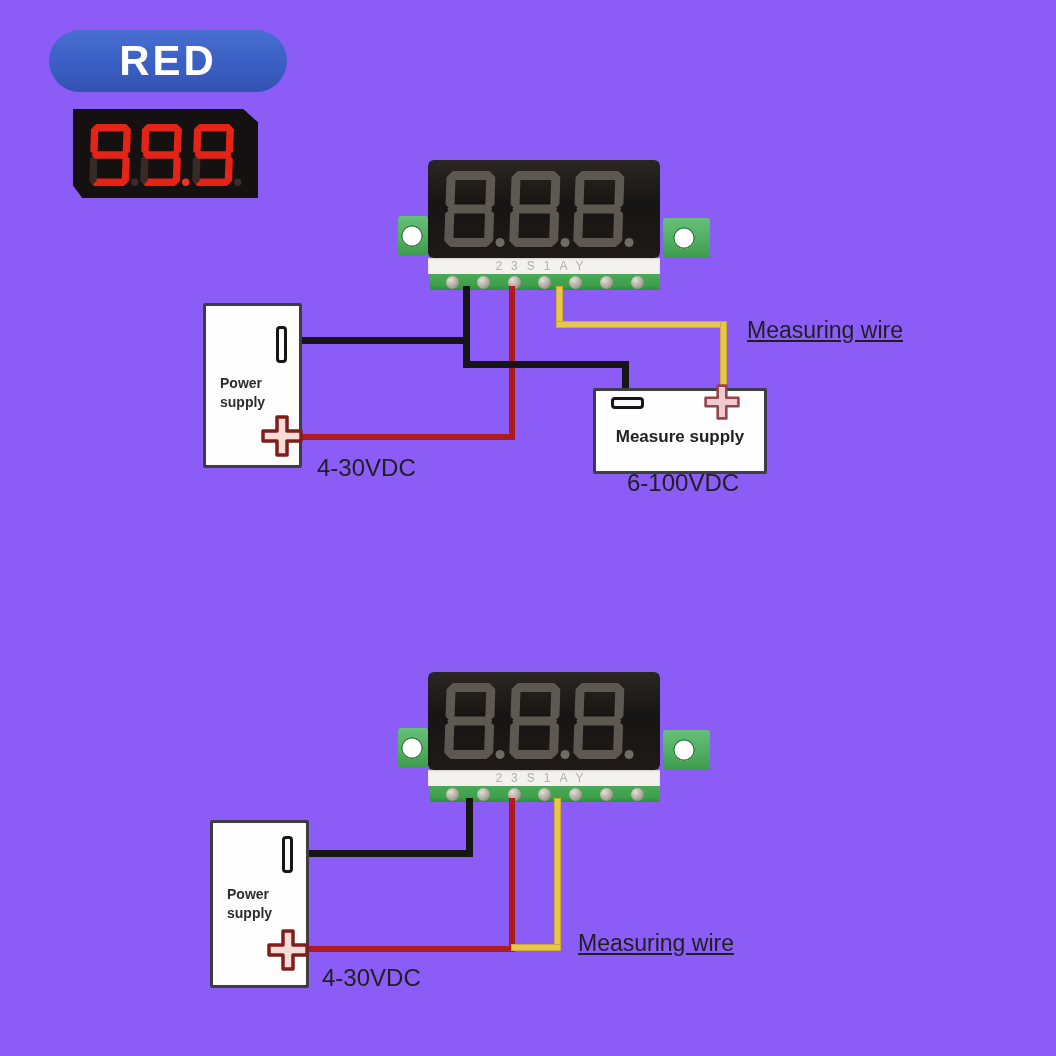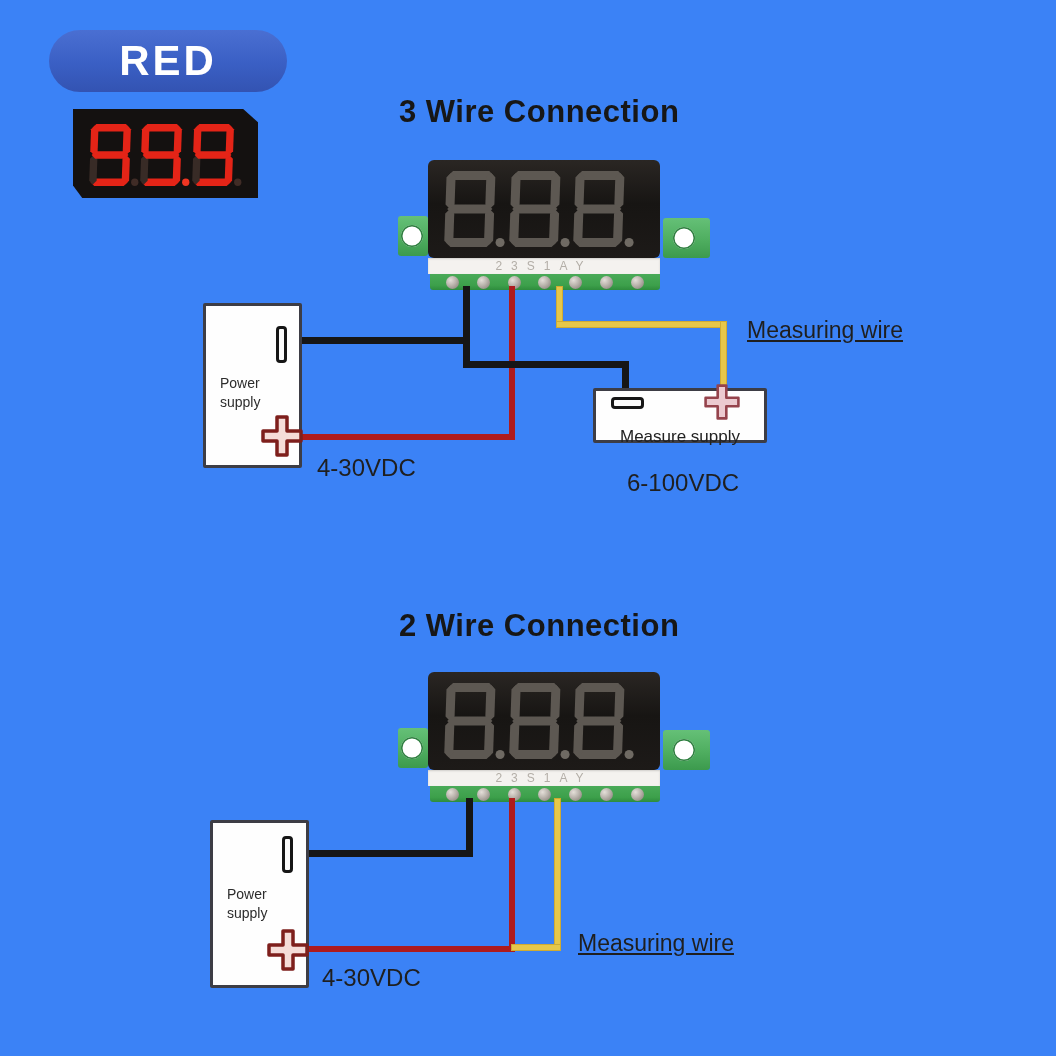--- a/index.html
+++ b/index.html
@@ -1,17 +1,17 @@
 <!DOCTYPE html>
 <html style="--wire-black: #161616; --wire-red: #ae1b1d; --wire-yellow: #e6c74a; --pcb-green: #3da04b; --tab-green: #4fae60; --box-border: #3d3d45; --plus-stroke: #7e1f1c; --plus-fill: #f5dcd8; --mplus-stroke: #95434c; --mplus-fill: #eccad0; --badge-bg: #3a5fc4; --badge-fg: #ffffff;"><head>
 <meta charset="utf-8">
 <style>
   html,body{margin:0;padding:0;background:#ffffff;}
   .canvas{
-    position:relative;width:1056px;height:1056px;background:#3b82f6;overflow:hidden;
+    position:relative;width:1056px;height:1056px;background:#8b5cf6;overflow:hidden;
     font-family:"Liberation Sans", sans-serif;color:#1b1b1b;
   }
   
   .badge{
     position:absolute;left:49px;top:30px;width:238px;height:62px;border-radius:31px;
     background:linear-gradient(180deg,#4a6fd2 0%,var(--badge-bg) 55%,#3353b2 100%);
     display:flex;align-items:center;justify-content:center;
   }
   .badge span{color:var(--badge-fg);font-size:42px;font-weight:bold;letter-spacing:3px;}
   
@@ -39,21 +39,21 @@
   .strip{position:absolute;background:#f4f2ef;display:flex;align-items:center;justify-content:center;box-shadow:inset 0 1px 2px rgba(0,0,0,.15);}
   .strip span{font-size:12px;letter-spacing:9px;color:#b3aea7;}
   .pcb{position:absolute;background:linear-gradient(180deg,#49aa58,var(--pcb-green) 70%,#2e8c3d);display:flex;align-items:center;justify-content:space-between;padding:0 16px;box-sizing:border-box;border-radius:0 0 3px 3px;}
   .pin{width:13px;height:13px;border-radius:50%;background:radial-gradient(circle at 35% 32%,#e4dfd9 0%,#b9b3ac 45%,#7d776f 100%);}
   
   .wire{position:absolute;}
   .wk{background:var(--wire-black);}
   .wr{background:var(--wire-red);}
   .wy{background:var(--wire-yellow);box-shadow:inset 0 0 0 1px #cfab33;}
   
-  .box{position:absolute;background:#fefefe;border:3px solid var(--box-border);border-radius:2px;box-sizing:border-box;}
+  .box{position:absolute;background:#fefefe;border:3px solid var(--box-border);border-radius:2px;box-sizing:border-box;font-weight:bold;}
   .minus{position:absolute;background:#fbfbfb;border:3px solid #161616;border-radius:4px;box-sizing:border-box;}
   .box-label{position:absolute;font-size:14px;line-height:1.35;color:#2c2c2c;width:72px;}
   .plus{position:absolute;}
   .plus path{fill:var(--plus-fill);stroke:var(--plus-stroke);stroke-width:3.5;stroke-linejoin:round;}
   .plus.ms path{fill:var(--mplus-fill);stroke:var(--mplus-stroke);stroke-width:3;}
   .ms-label{position:absolute;left:0;top:36px;width:100%;text-align:center;font-size:17px;color:#222;}
 </style>
 </head>
 <body>
 
@@ -94,21 +94,20 @@
           <polygon points="44,47 49,42 54,47 54,77 49,82 44,77" fill="#e42417"></polygon>
           <polygon points="7,74 47,74 52,79 47,84 7,84 2,79" fill="#e42417"></polygon>
           <polygon points="0,47 5,42 10,47 10,77 5,82 0,77" fill="#382b26"></polygon>
           <polygon points="0,7 5,2 10,7 10,37 5,42 0,37" fill="#e42417"></polygon>
           <polygon points="7,37 47,37 52,42 47,47 7,47 2,42" fill="#e42417"></polygon>
         </g>
         <circle cx="62" cy="79" r="5" fill="#402c26"></circle>
       </svg>
     </div>
 
-  <div class="title t1">3 Wire Connection</div>
 
   <div class="module">
     <div class="tab" style="left:398px;top:216px;width:30px;height:40px;">
       <div class="hole" style="left:3px;top:9px;"></div>
     </div>
     <div class="tab" style="left:663px;top:218px;width:47px;height:40px;">
       <div class="hole" style="left:10px;top:9px;"></div>
     </div>
     <div class="mbody" style="left:428px;top:160px;width:232px;height:98px;">
       <div class="mdigits">
@@ -176,31 +175,30 @@
 
   <div class="box" style="left:203px;top:303px;width:99px;height:165px;">
     <div class="minus" style="left:70px;top:20px;width:11px;height:37px;"></div>
     <div class="box-label" style="left:14px;top:68px;">Power supply</div>
     <svg class="plus" style="left:54px;top:108px;width:44px;height:44px;" viewBox="0 0 44 44">
       <path d="M17 3 H27 V17 H41 V27 H27 V41 H17 V27 H3 V17 H17 Z"></path>
     </svg>
   </div>
   <div class="lbl lbl-volt" style="left:317px;top:454px;">4-30VDC</div>
 
-  <div class="box" style="left:593px;top:388px;width:174px;height:55px;">
+  <div class="box" style="left:593px;top:388px;width:174px;height:86px;">
     <div class="minus" style="left:15px;top:6px;width:33px;height:12px;"></div>
     <svg class="plus ms" style="left:107px;top:-8px;width:38px;height:38px;" viewBox="0 0 44 44">
       <path d="M17 3 H27 V17 H41 V27 H27 V41 H17 V27 H3 V17 H17 Z"></path>
     </svg>
     <div class="ms-label">Measure supply</div>
   </div>
   <div class="lbl lbl-volt" style="left:627px;top:469px;">6-100VDC</div>
   <div class="lbl lbl-wire" style="left:747px;top:317px;">Measuring wire</div>
 
-  <div class="title t2">2 Wire Connection</div>
 
   <div class="module">
     <div class="tab" style="left:398px;top:728px;width:30px;height:40px;">
       <div class="hole" style="left:3px;top:9px;"></div>
     </div>
     <div class="tab" style="left:663px;top:730px;width:47px;height:40px;">
       <div class="hole" style="left:10px;top:9px;"></div>
     </div>
     <div class="mbody" style="left:428px;top:672px;width:232px;height:98px;">
       <div class="mdigits">

